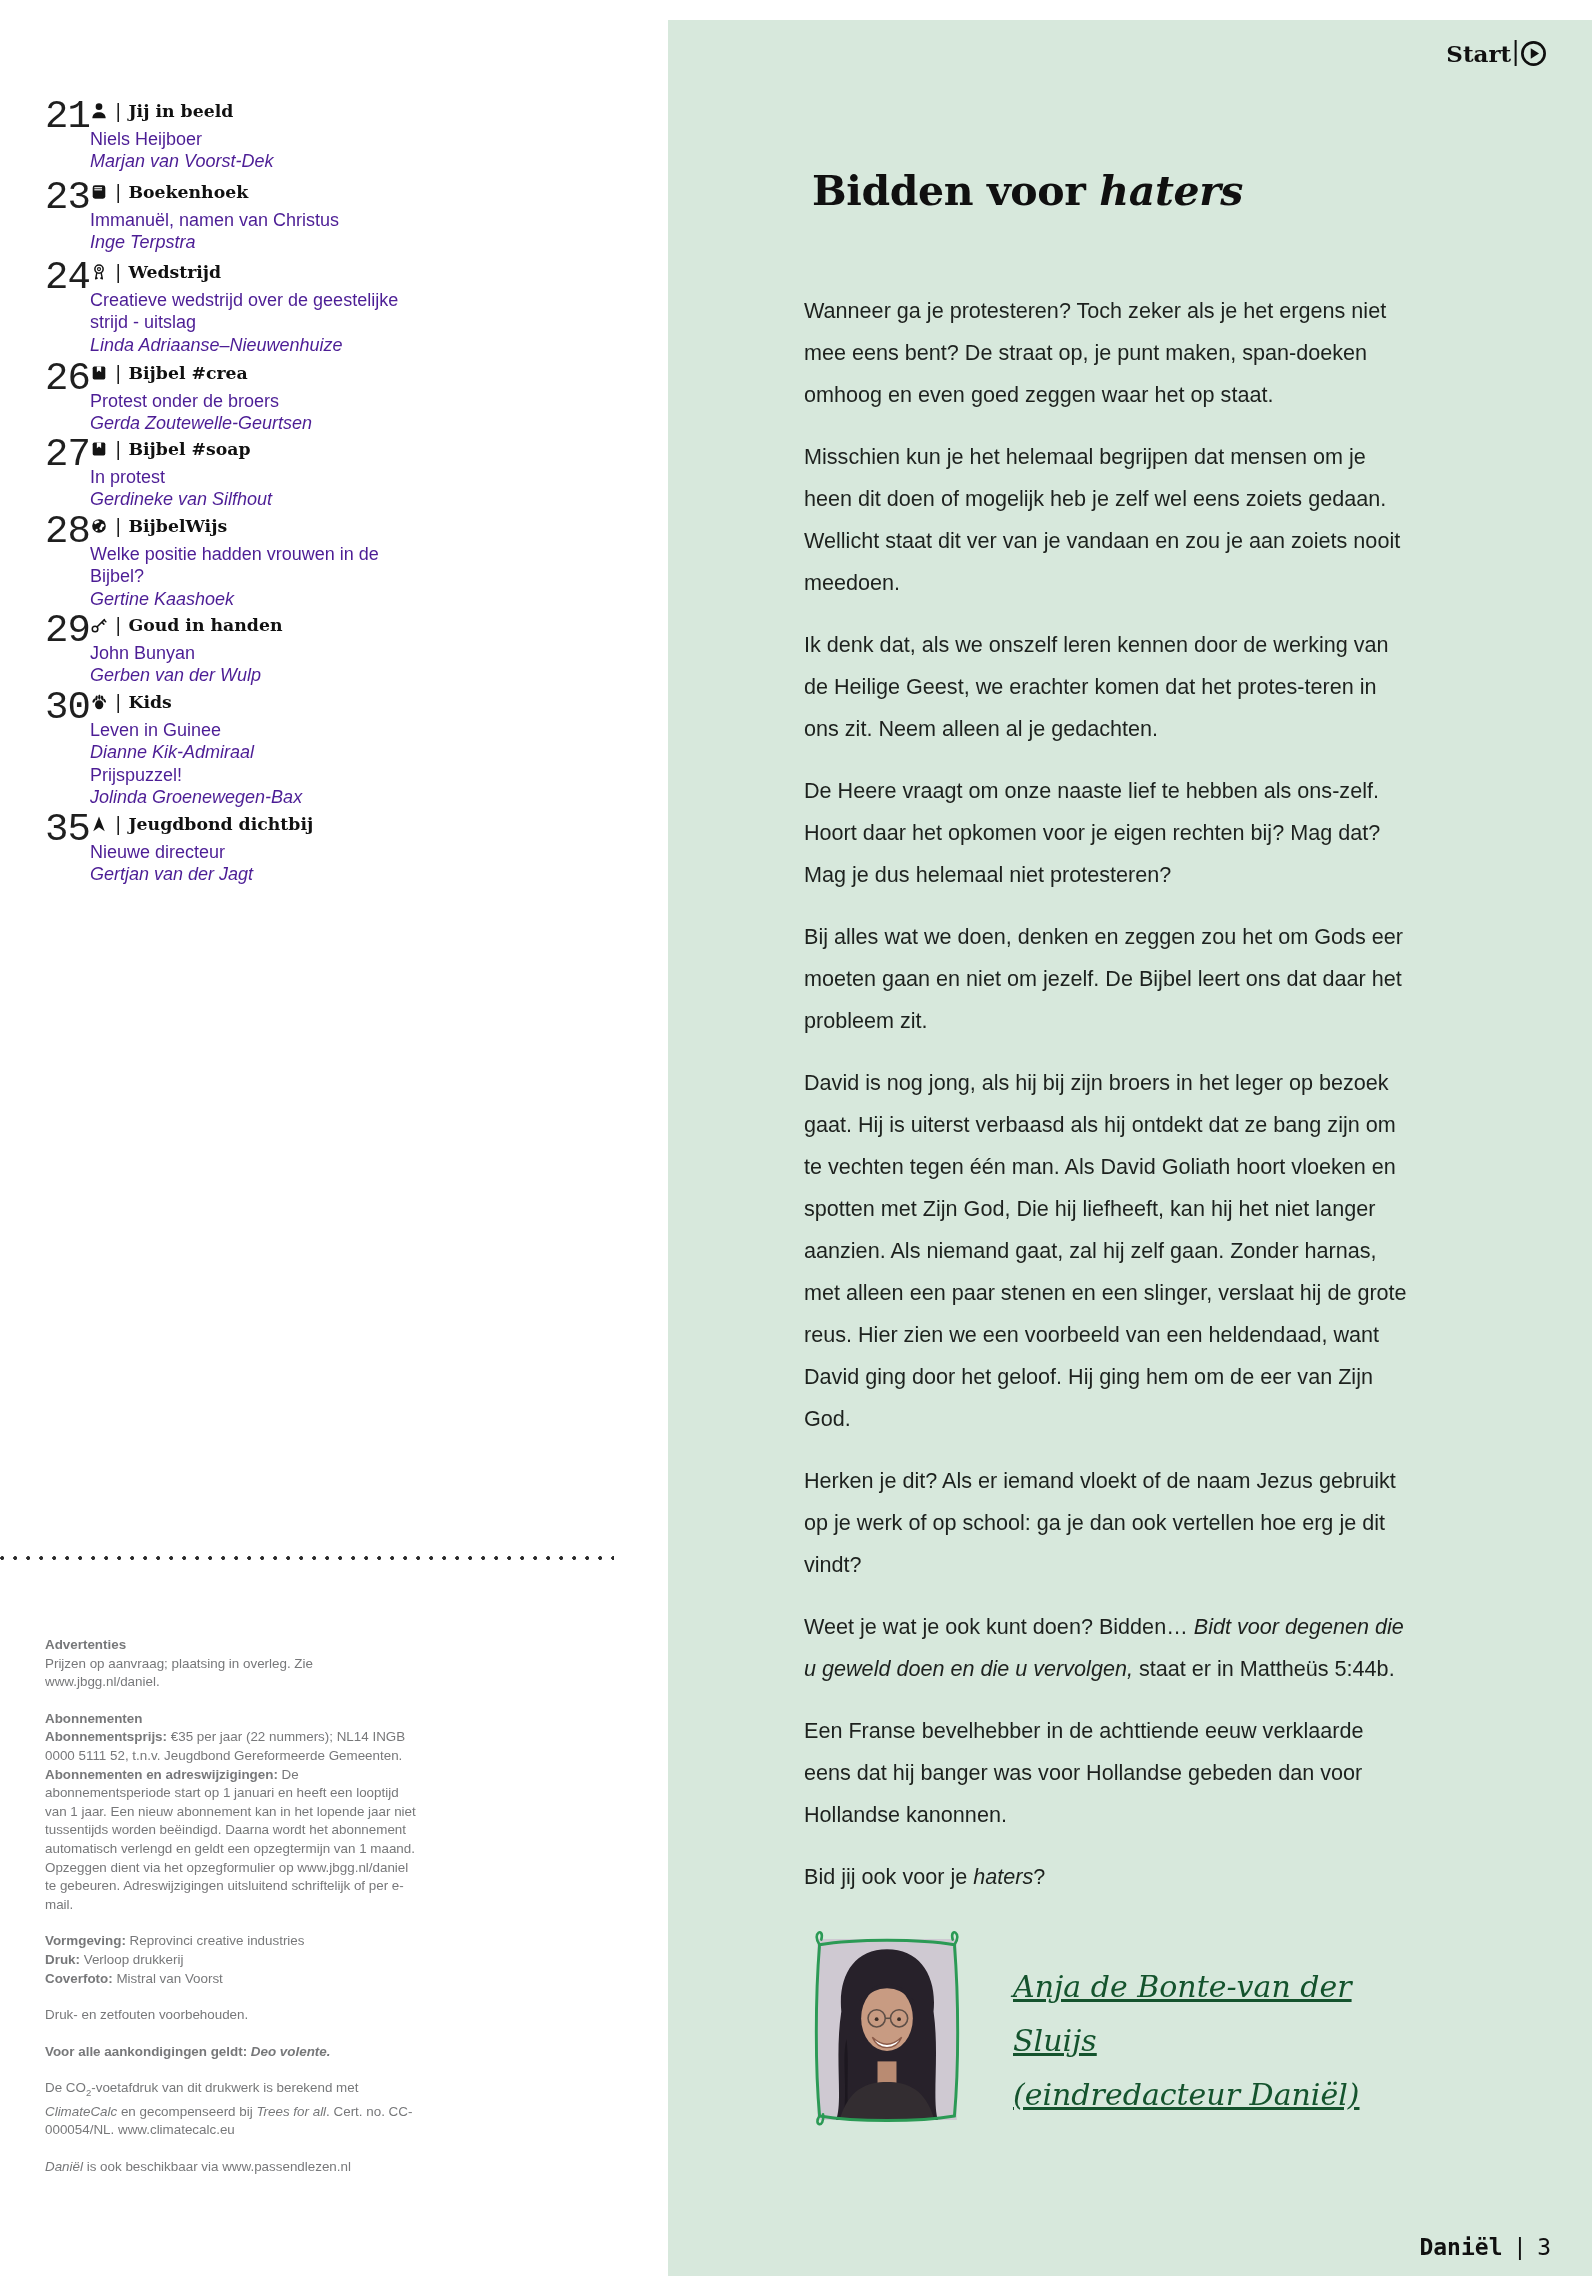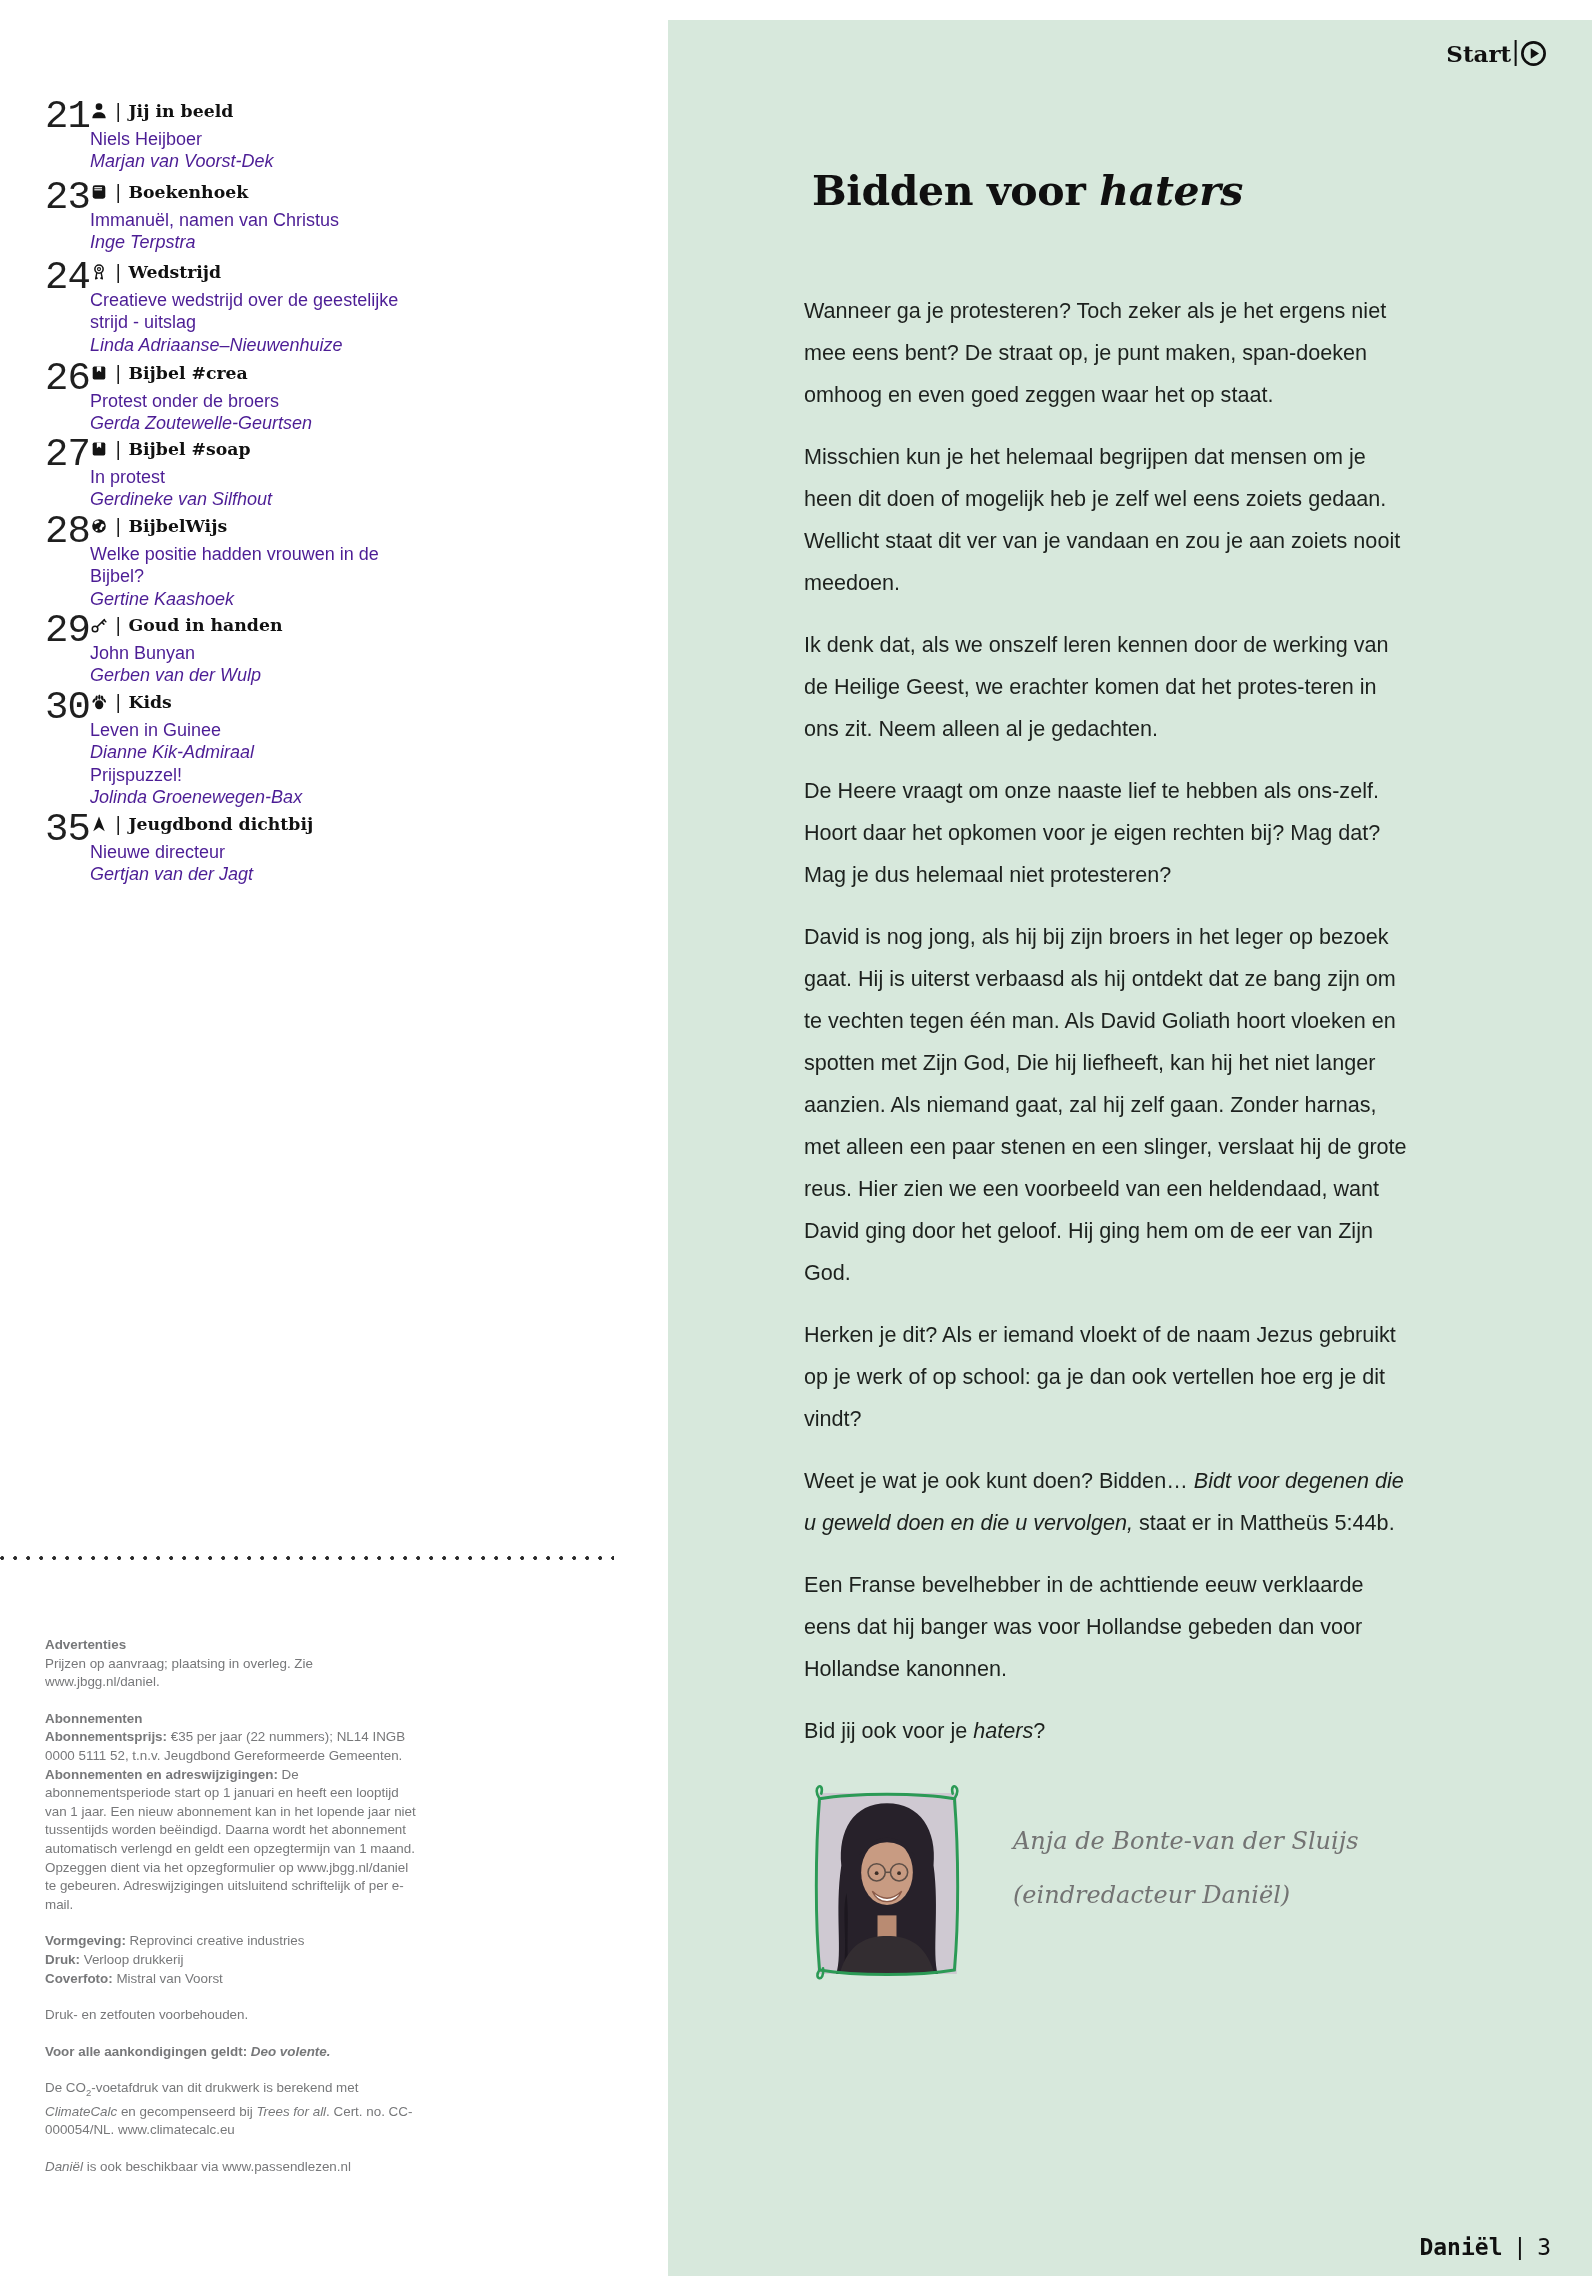--- a/index.html
+++ b/index.html
@@ -40,21 +40,21 @@
   
   .article{position:absolute;left:804px;top:169px;width:609px;color:#1d211e;}
   .article h1{font-family:"DejaVu Serif",serif;font-weight:bold;font-size:41px;line-height:1.1;
               margin:0 0 76px 8px;color:#101010;letter-spacing:-0.4px;}
   .article p{font-size:21.6px;line-height:42px;margin:0 0 20px 0;}
   .author-block{display:flex;align-items:flex-start;gap:43px;margin-top:26px;}
   .photo-frame{position:relative;width:166px;height:211px;flex:0 0 auto;}
   .photo-frame .frame-svg{position:absolute;left:0;top:0;}
   .photo{position:absolute;left:13px;top:14.7px;width:140px;height:181px;overflow:hidden;}
   .signature{margin-top:36px;font-family:"DejaVu Serif",serif;font-style:italic;
-             font-size:24px;line-height:54px;color:#737373;}
+             font-size:30px;line-height:54px;color:#14532d;text-decoration:underline;}
 
   
   .page-footer{position:absolute;right:41px;bottom:35px;font-family:"DejaVu Sans Mono",monospace;
                font-size:23px;color:#101010;display:flex;align-items:center;gap:10.4px;}
   .page-footer .mag{font-weight:bold;}
   .page-footer .sep{font-weight:400;}
 </style>
 </head>
 <body>
 
@@ -243,20 +243,21 @@
     <p class="blk gap"><span>De CO</span><sub class="co2">2</sub><span>-voetafdruk van dit drukwerk is berekend met </span><span class="it">ClimateCalc</span><span> en gecompenseerd bij </span><span class="it">Trees for all</span><span>. Cert. no. CC-000054/NL. www.climatecalc.eu</span></p>
     <p class="blk gap"><span class="it">Daniël</span><span> is ook beschikbaar via www.passendlezen.nl</span></p>
   </div>
 
   <div class="article">
     <h1><span>Bidden voor </span><span class="it">haters</span></h1>
     <p><span>Wanneer ga je protesteren? Toch zeker als je het ergens niet mee eens bent? De straat op, je punt maken, span-doeken omhoog en even goed zeggen waar het op staat.</span></p>
     <p><span>Misschien kun je het helemaal begrijpen dat mensen om je heen dit doen of mogelijk heb je zelf wel eens zoiets gedaan. Wellicht staat dit ver van je vandaan en zou je aan zoiets nooit meedoen.</span></p>
     <p><span>Ik denk dat, als we onszelf leren kennen door de werking van de Heilige Geest, we erachter komen dat het protes-teren in ons zit. Neem alleen al je gedachten.</span></p>
     <p><span>De Heere vraagt om onze naaste lief te hebben als ons-zelf. Hoort daar het opkomen voor je eigen rechten bij? Mag dat? Mag je dus helemaal niet protesteren?</span></p>
+    <p><span>Bij alles wat we doen, denken en zeggen zou het om Gods eer moeten gaan en niet om jezelf. De Bijbel leert ons dat daar het probleem zit.</span></p>
     <p><span>David is nog jong, als hij bij zijn broers in het leger op bezoek gaat. Hij is uiterst verbaasd als hij ontdekt dat ze bang zijn om te vechten tegen één man. Als David Goliath hoort vloeken en spotten met Zijn God, Die hij liefheeft, kan hij het niet langer aanzien. Als niemand gaat, zal hij zelf gaan. Zonder harnas, met alleen een paar stenen en een slinger, verslaat hij de grote reus. Hier zien we een voorbeeld van een heldendaad, want David ging door het geloof. Hij ging hem om de eer van Zijn God.</span></p>
     <p><span>Herken je dit? Als er iemand vloekt of de naam Jezus gebruikt op je werk of op school: ga je dan ook vertellen hoe erg je dit vindt?</span></p>
     <p><span>Weet je wat je ook kunt doen? Bidden… </span><span class="it">Bidt voor degenen die u geweld doen en die u vervolgen,</span><span> staat er in Mattheüs 5:44b.</span></p>
     <p><span>Een Franse bevelhebber in de achttiende eeuw verklaarde eens dat hij banger was voor Hollandse gebeden dan voor Hollandse kanonnen.</span></p>
     <p><span>Bid jij ook voor je </span><span class="it">haters</span><span>?</span></p>
 
     <div class="author-block">
       <div class="photo-frame">
         <div class="photo">
           <svg width="140" height="181" viewBox="0 0 162 210">

